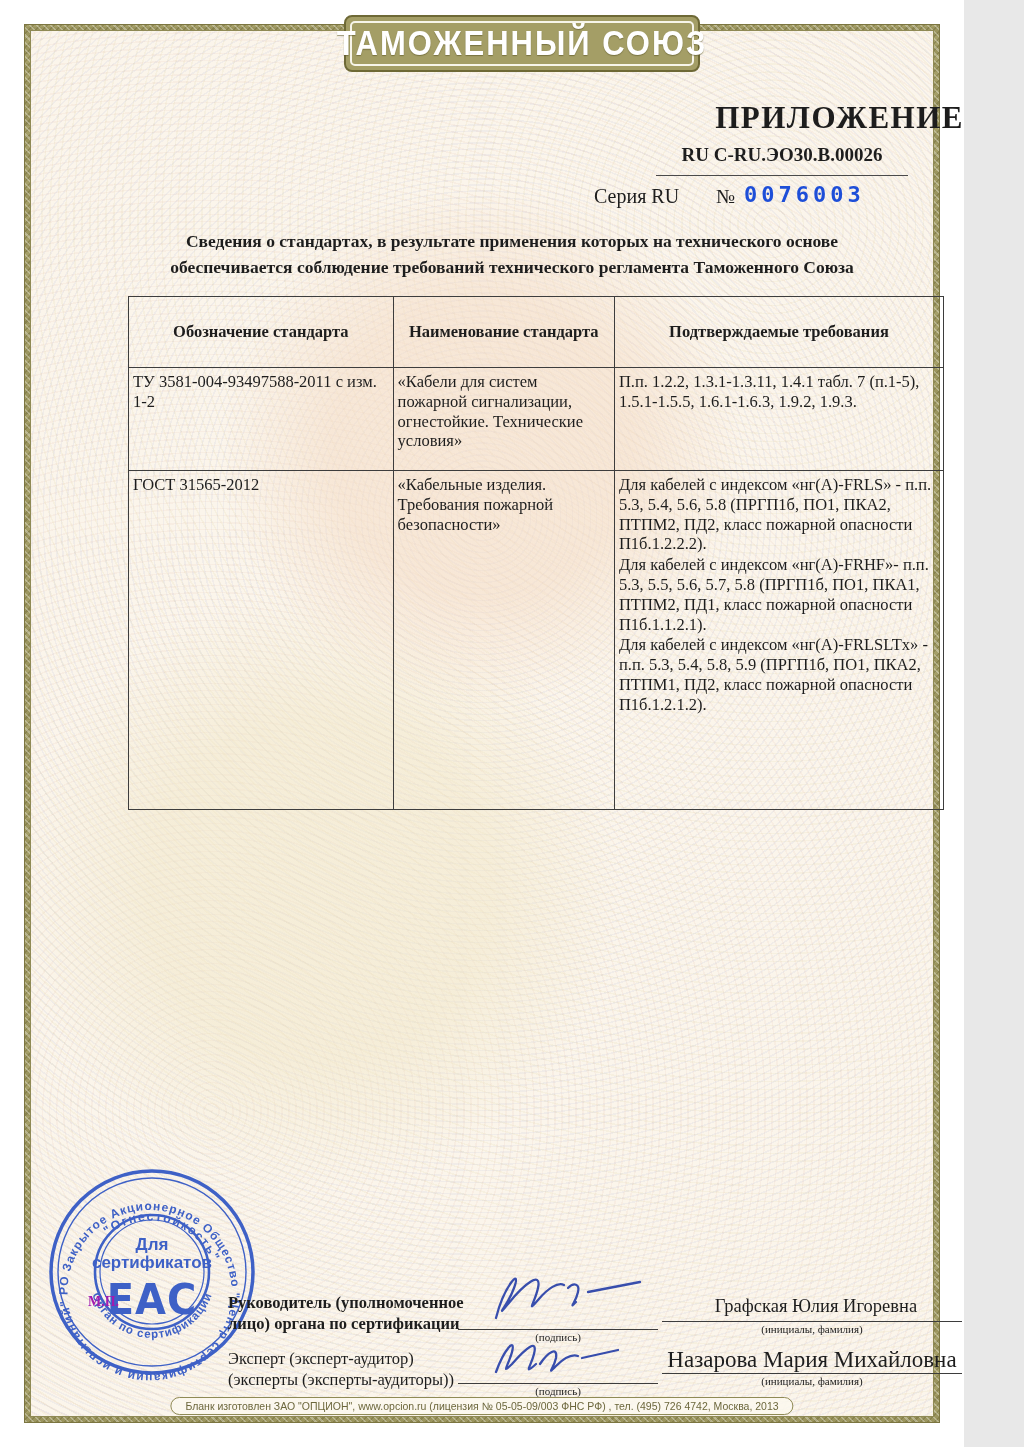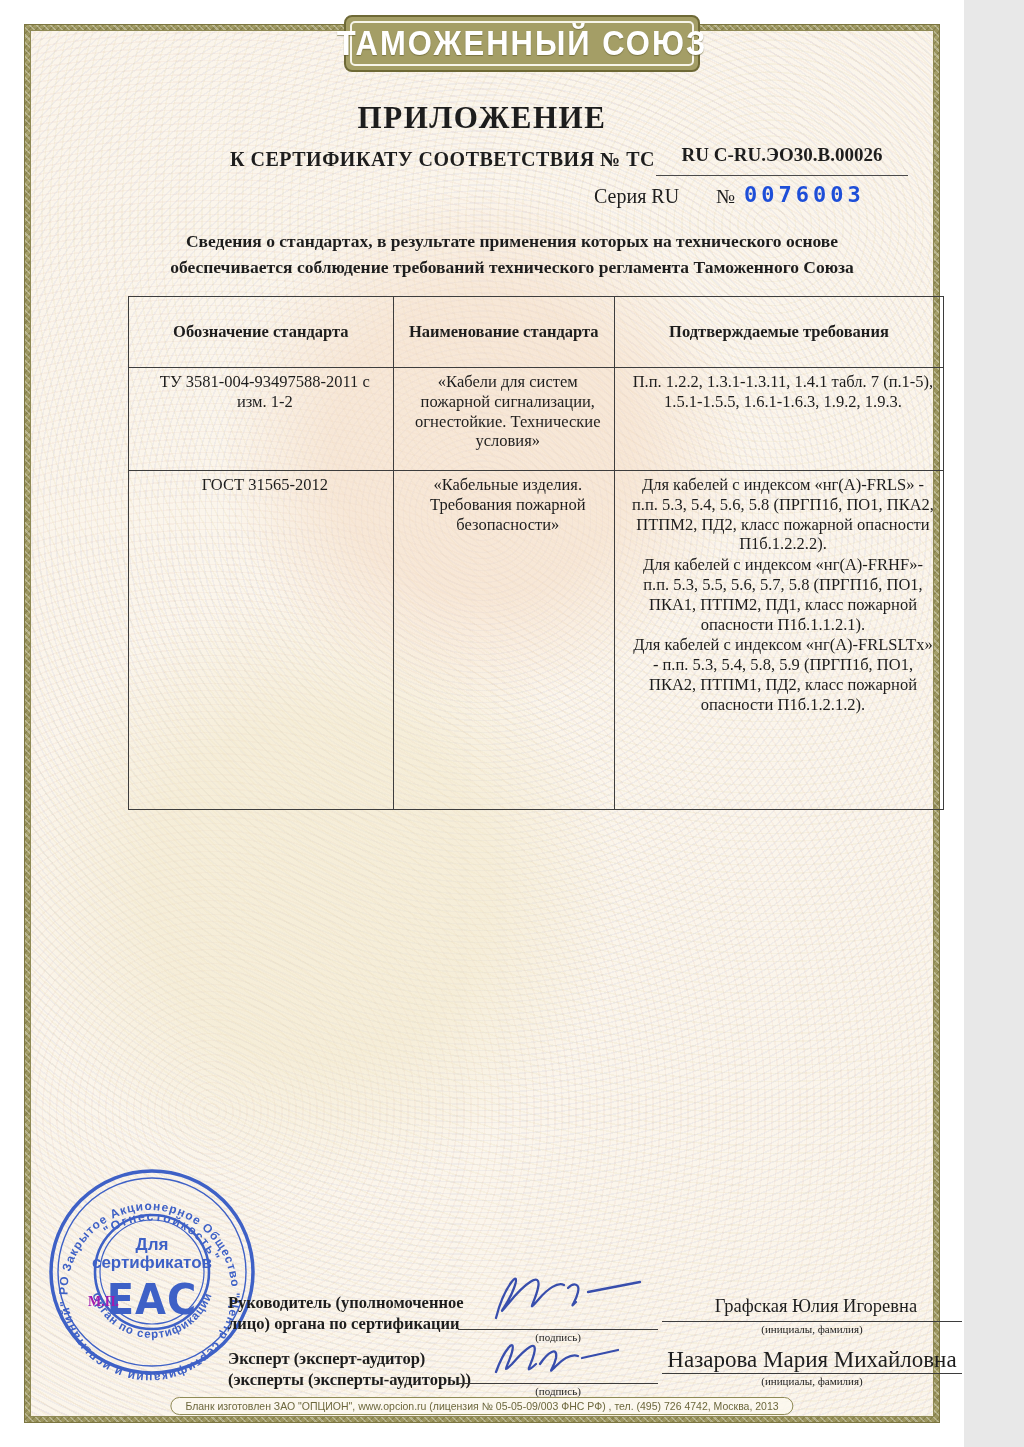--- a/index.html
+++ b/index.html
@@ -20,57 +20,57 @@
       repeating-radial-gradient(circle at 82% 14%, rgba(214,202,140,.12) 0 1.5px, rgba(0,0,0,0) 1.5px 8px);}
   
   .banner{position:absolute;left:344px;top:15px;width:356px;height:57px;box-sizing:border-box;
     background:#a49e66;border:2px solid #6e6936;border-radius:8px;
     display:flex;align-items:center;justify-content:center;}
   .banner-in{position:absolute;inset:4px;border:2px solid #f7f5ea;border-radius:5px;}
   .banner-text{position:relative;font-family:"Liberation Sans",sans-serif;font-weight:bold;
     font-size:31px;letter-spacing:2px;color:#ffffff;transform:scaleY(1.12);
     text-shadow:0 1px 1px rgba(90,85,40,.6);white-space:nowrap;}
   
-  .doc-title{position:absolute;left:0;top:100px;width:100%;text-align:center;
+  .doc-title{position:absolute;left:0;top:100px;width:100%;text-align:right;
     font-size:31px;font-weight:bold;letter-spacing:1.5px;}
   .cert-line-label{position:absolute;left:230px;top:148px;font-size:20px;font-weight:bold;
     letter-spacing:.5px;white-space:nowrap;}
   .cert-number{position:absolute;left:656px;top:144px;width:252px;text-align:center;
     font-size:19px;font-weight:bold;white-space:nowrap;}
   .cert-underline{position:absolute;left:656px;top:175px;width:252px;border-bottom:1.5px solid #4a4a4a;}
   .series-label{position:absolute;left:594px;top:185px;font-size:20px;}
   .number-sign{position:absolute;left:716px;top:185px;font-size:20px;}
   .serial-number{position:absolute;left:744px;top:182px;font-family:"DejaVu Sans Mono",monospace;
     font-size:22px;font-weight:bold;letter-spacing:4px;color:#1d4ed8;}
   .intro{position:absolute;left:80px;top:228px;width:864px;text-align:center;
     font-size:17.5px;font-weight:bold;line-height:26px;}
   
   .std-table{position:absolute;left:128px;top:296px;width:816px;border-collapse:collapse;
     table-layout:fixed;font-size:16.5px;line-height:1.2;}
-  .std-table th,.std-table td{border:1.5px solid #3d3d3d;vertical-align:top;padding:4px 8px 8px 16px;text-align:center;}
+  .std-table th,.std-table td{border:1.5px solid #3d3d3d;vertical-align:top;padding:4px 8px 8px 4px;}
   .std-table th{font-weight:bold;text-align:center;height:42px;vertical-align:middle;padding:14px 6px;}
   .std-table .c1{width:263px;}
   .std-table .c2{width:220px;}
   .std-table .c3{width:327px;}
   .row1 td{height:90px;}
   .row2 td{height:326px;}
   .req-block{margin:0 0 1px 0;}
   
   .stamp{position:absolute;left:37px;top:1157px;width:230px;height:230px;opacity:.92;}
   .mp-label{position:absolute;left:88px;top:1294px;font-size:14px;font-weight:bold;color:#a21caf;z-index:5;}
   
   .sig-label-1{position:absolute;left:228px;top:1292px;width:252px;font-size:16.5px;
     font-weight:bold;line-height:21px;}
   .sig-line-1{position:absolute;left:458px;top:1329px;width:200px;border-bottom:1px solid #3d3d3d;}
   .sig-sub-1{position:absolute;left:458px;top:1331px;width:200px;text-align:center;font-size:11px;}
   .sig-name-1{position:absolute;left:668px;top:1296px;width:296px;text-align:center;font-size:18.5px;}
   .name-line-1{position:absolute;left:662px;top:1321px;width:300px;border-bottom:1px solid #3d3d3d;}
   .name-sub-1{position:absolute;left:662px;top:1323px;width:300px;text-align:center;font-size:11px;}
   .sig-label-2{position:absolute;left:228px;top:1348px;width:290px;font-size:16.5px;
-    font-weight:bold;line-height:21px;}
+    font-weight:normal;line-height:21px;}
   .sig-line-2{position:absolute;left:458px;top:1383px;width:200px;border-bottom:1px solid #3d3d3d;}
   .sig-sub-2{position:absolute;left:458px;top:1385px;width:200px;text-align:center;font-size:11px;}
   .sig-name-2{position:absolute;left:662px;top:1347px;width:300px;text-align:center;font-size:23px;}
   .name-line-2{position:absolute;left:662px;top:1373px;width:300px;border-bottom:1px solid #3d3d3d;}
   .name-sub-2{position:absolute;left:662px;top:1375px;width:300px;text-align:center;font-size:11px;}
   .autograph-1{position:absolute;left:468px;top:1258px;z-index:4;}
   .autograph-2{position:absolute;left:478px;top:1320px;z-index:4;}
   
   .footer-pill{position:absolute;left:50%;top:1397px;transform:translateX(-50%);
     border:1.5px solid #8f8a55;border-radius:11px;padding:2px 14px;white-space:nowrap;
@@ -84,21 +84,20 @@
   <div class="frame"></div>
   <div class="inner"></div>
 
   <div class="banner">
     <div class="banner-in"></div>
     <div class="banner-text">ТАМОЖЕННЫЙ СОЮЗ</div>
   </div>
 
   <div class="doc-title">ПРИЛОЖЕНИЕ</div>
 
-  <div class="cert-line-label">К СЕРТИФИКАТУ СООТВЕТСТВИЯ  № ТС</div>
   <div class="cert-number">RU C-RU.ЭО30.В.00026</div>
   <div class="cert-underline"></div>
 
   <div class="series-label">Серия RU</div>
   <div class="number-sign">№</div>
   <div class="serial-number">0076003</div>
 
   <div class="intro">
     <div>Сведения о стандартах, в результате применения которых на технического основе</div>
     <div>обеспечивается соблюдение требований технического регламента Таможенного Союза</div>

